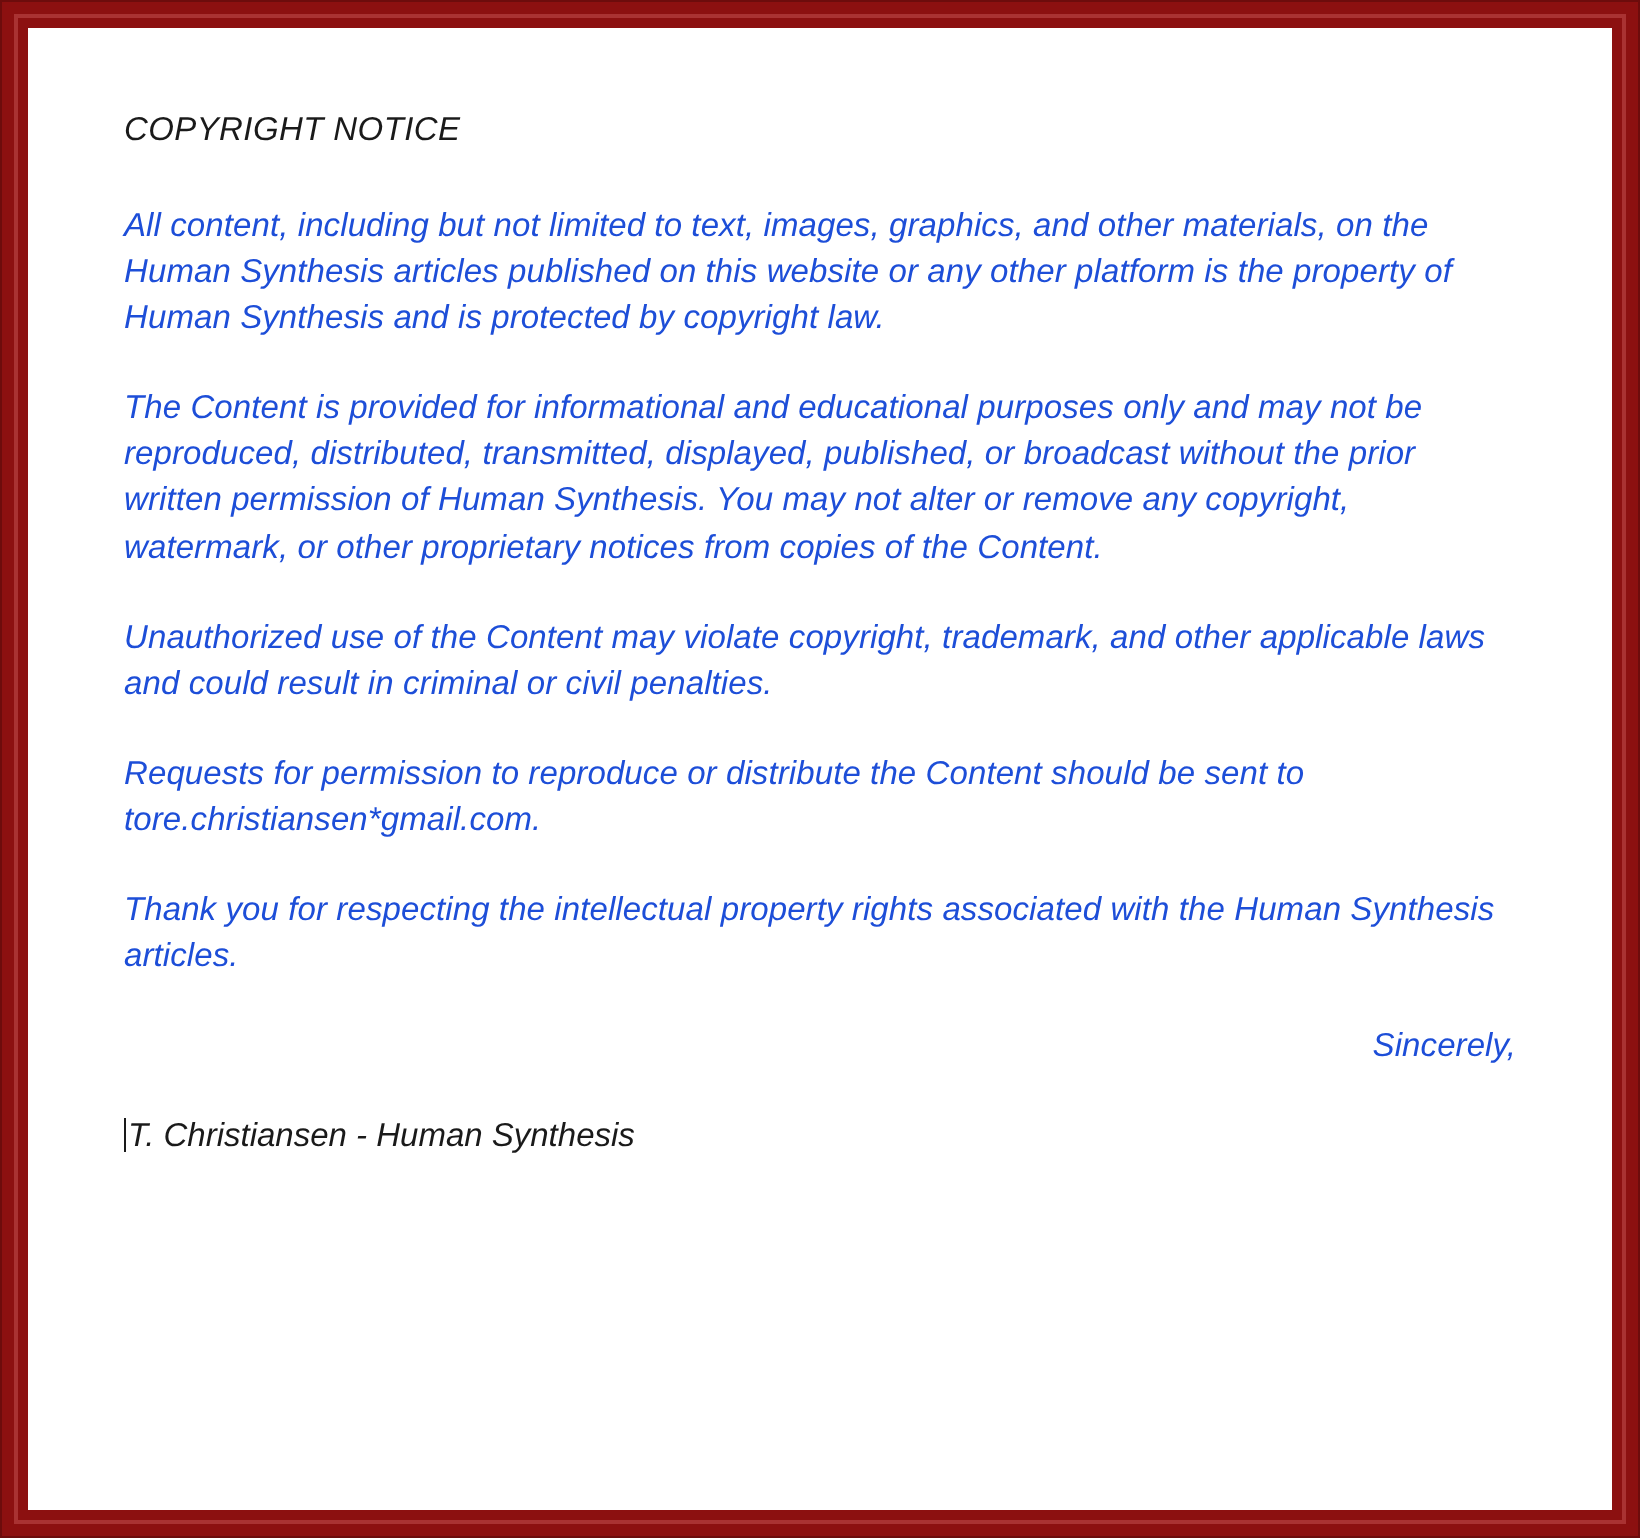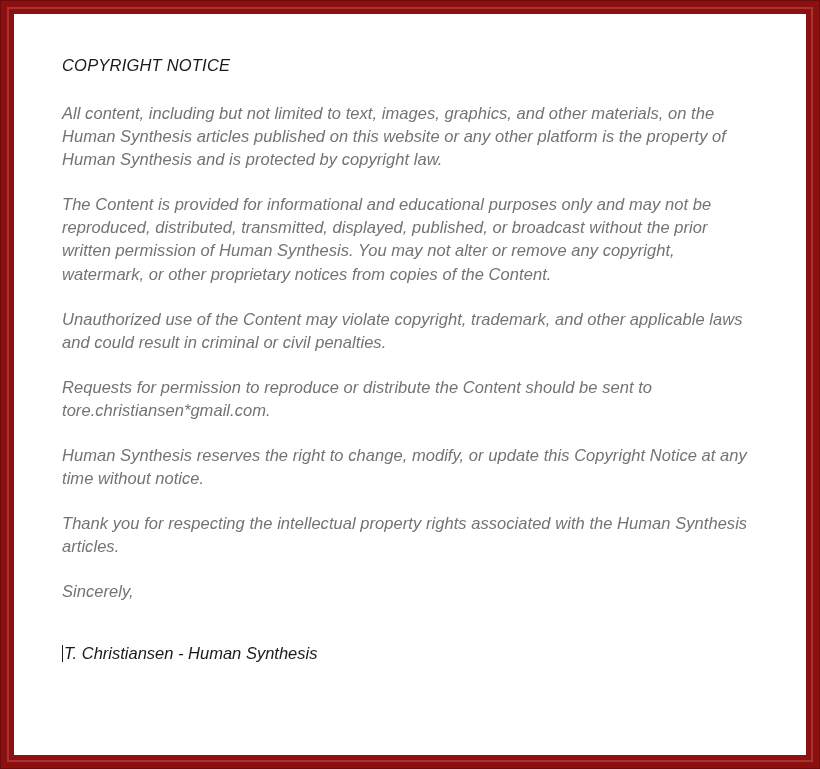--- a/index.html
+++ b/index.html
@@ -49,28 +49,29 @@
     margin: 0 0 24px 0;
   }
   .author-line {
     font-size: 16.5px;
     color: #1a1a1a;
     line-height: 1.42;
     letter-spacing: 0.1px;
   }
   .para {
     font-size: 16.5px;
-    color: #737373;
+    color: #1d4ed8;
     line-height: 1.40;
     letter-spacing: 0.05px;
     margin: 0 0 22px 0;
     max-width: 720px;
   }
   .para.tight {
-    margin-bottom: 38px;
+    margin-bottom: 22px;
+    text-align: right;
   }
   .signature-line {
     position: relative;
     font-size: 16.5px;
     color: #1a1a1a;
     line-height: 1.40;
     margin: 0;
   }
   .caret {
     display: inline-block;
@@ -88,21 +89,20 @@
   <div class="inner-frame">
     <div class="page">
 
       <h1 class="doc-title">COPYRIGHT NOTICE</h1>
 
 
       <p class="para">All content, including but not limited to text, images, graphics, and other materials, on the Human Synthesis articles published on this website or any other platform is the property of Human Synthesis and is protected by copyright law.</p>
       <p class="para">The Content is provided for informational and educational purposes only and may not be reproduced, distributed, transmitted, displayed, published, or broadcast without the prior written permission of Human Synthesis. You may not alter or remove any copyright, watermark, or other proprietary notices from copies of the Content.</p>
       <p class="para">Unauthorized use of the Content may violate copyright, trademark, and other applicable laws and could result in criminal or civil penalties.</p>
       <p class="para">Requests for permission to reproduce or distribute the Content should be sent to tore.christiansen*gmail.com.</p>
-      <p class="para">Human Synthesis reserves the right to change, modify, or update this Copyright Notice at any time without notice.</p>
       <p class="para">Thank you for respecting the intellectual property rights associated with the Human Synthesis articles.</p>
 
       <p class="para tight">Sincerely,</p>
 
       <p class="signature-line"><span class="caret"></span><span>T. Christiansen - Human Synthesis</span></p>
 
     </div>
   </div>
 </div>
 

